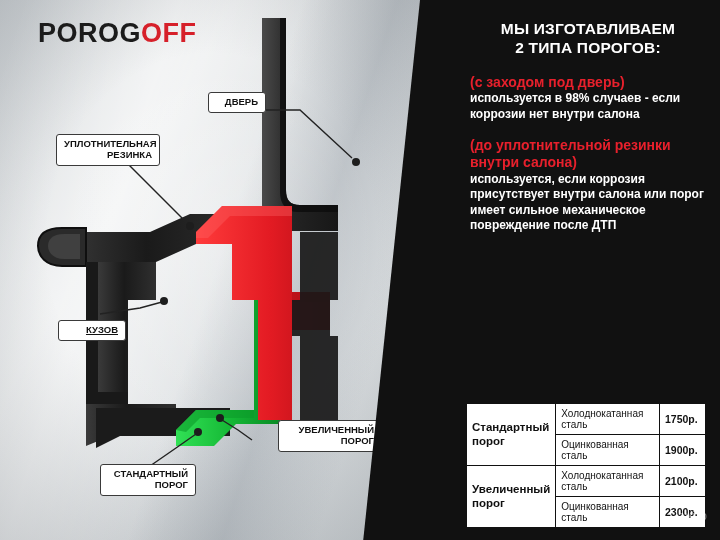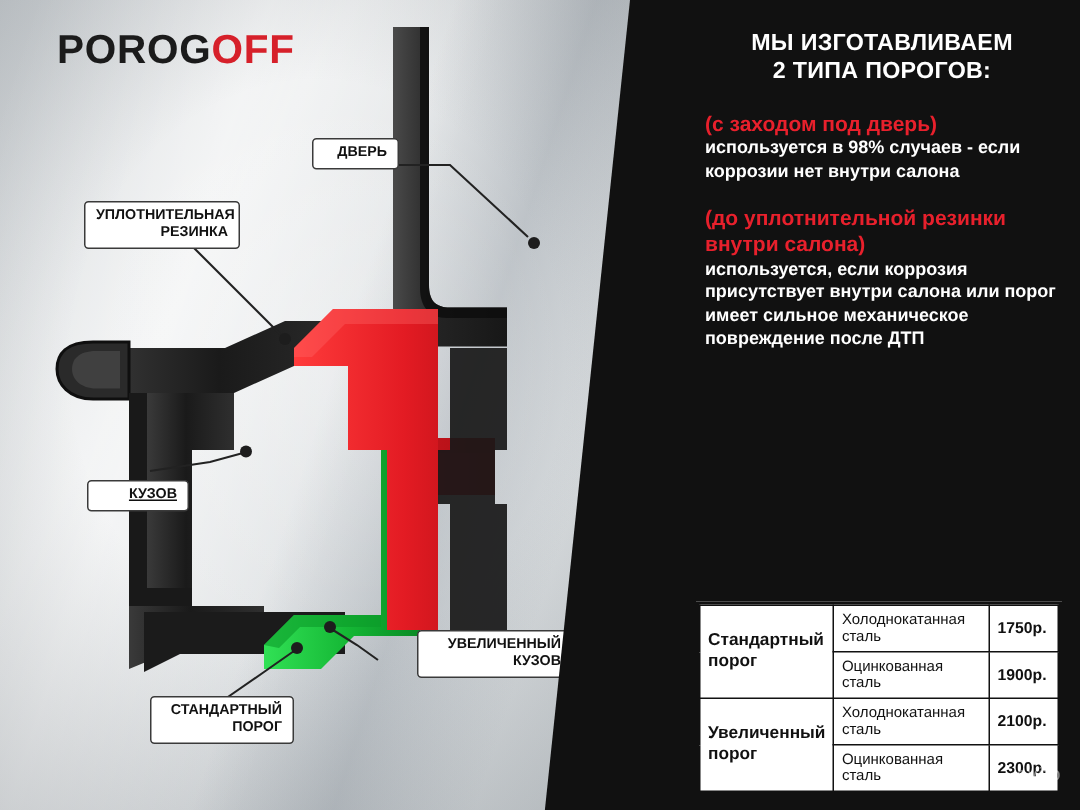--- a/index.html
+++ b/index.html
@@ -258,21 +258,21 @@
 
     <div class="callout" style="left:24px; top:134px; width:104px;">УПЛОТНИТЕЛЬНАЯ
 РЕЗИНКА</div>
 
     <div class="callout" style="left:26px; top:320px; width:68px;text-decoration:underline;">КУЗОВ</div>
 
     <div class="callout" style="left:68px; top:464px; width:96px;">СТАНДАРТНЫЙ
 ПОРОГ</div>
 
     <div class="callout" style="left:246px; top:420px; width:104px;">УВЕЛИЧЕННЫЙ
-КУЗОВ</div>
+ПОРОГ</div>
   </div>
 
   <div class="wedge"></div>
 
   <div class="right-panel">
     <div class="rp-title">
       <div>МЫ ИЗГОТАВЛИВАЕМ</div>
       <div>2 ТИПА ПОРОГОВ:</div>
     </div>
 

